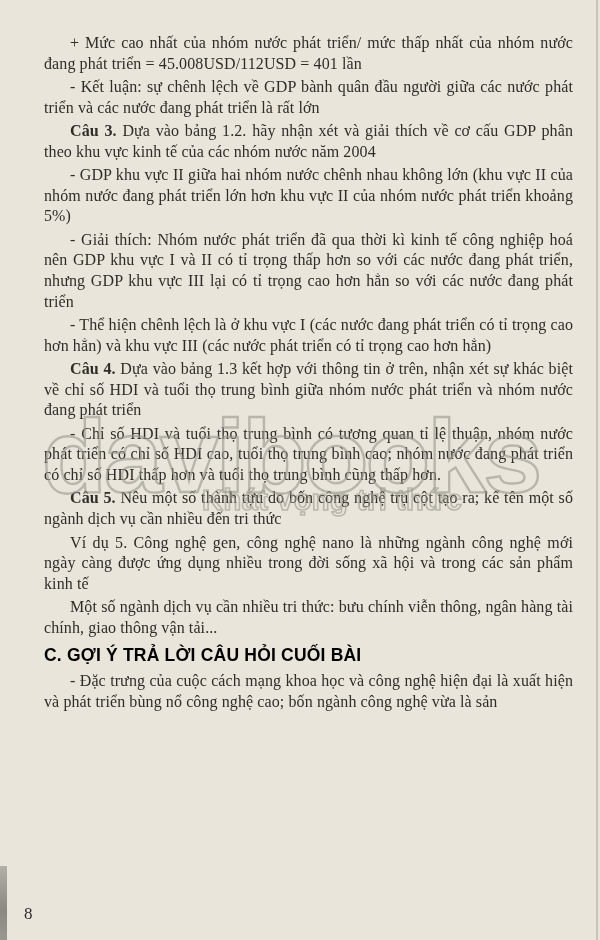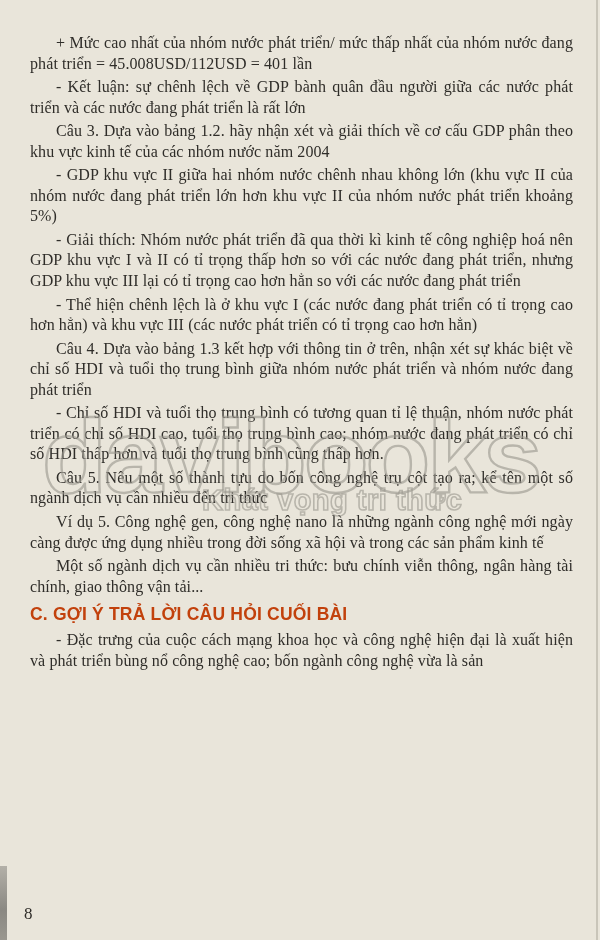--- a/index.html
+++ b/index.html
@@ -12,43 +12,43 @@
     width: 600px; height: 940px;
     background: #cfccc2;
     font-family: "Liberation Serif", serif;
   }
   .page {
     position: relative;
     width: 600px; height: 940px;
     background: var(--bg);
     overflow: hidden;
     box-sizing: border-box;
-    padding: 33px 27px 0 30px;
+    padding: 33px 27px 0 44px;
     color: var(--ink);
   }
   .textblock {
     position: relative;
     z-index: 1;
   }
   .para {
     margin: 0 0 3px 0;
     font-size: 16px;
     line-height: 1.285;
     text-align: justify;
     text-indent: 26px;
     letter-spacing: 0.1px;
   }
-  .para .lead { font-weight: normal; }
+  .para .lead { font-weight: bold; }
   .section-heading {
     margin: 7px 0 4px 0;
     font-family: "Liberation Sans", sans-serif;
     font-weight: bold;
     font-size: 17.5px;
     line-height: 1.25;
-    color: #c2410c;
+    color: #000000;
     text-indent: 0;
     letter-spacing: 0.2px;
   }
   
   .watermark {
     position: absolute;
     z-index: 2;
     pointer-events: none;
     font-family: "Liberation Sans", sans-serif;
     font-weight: bold;

